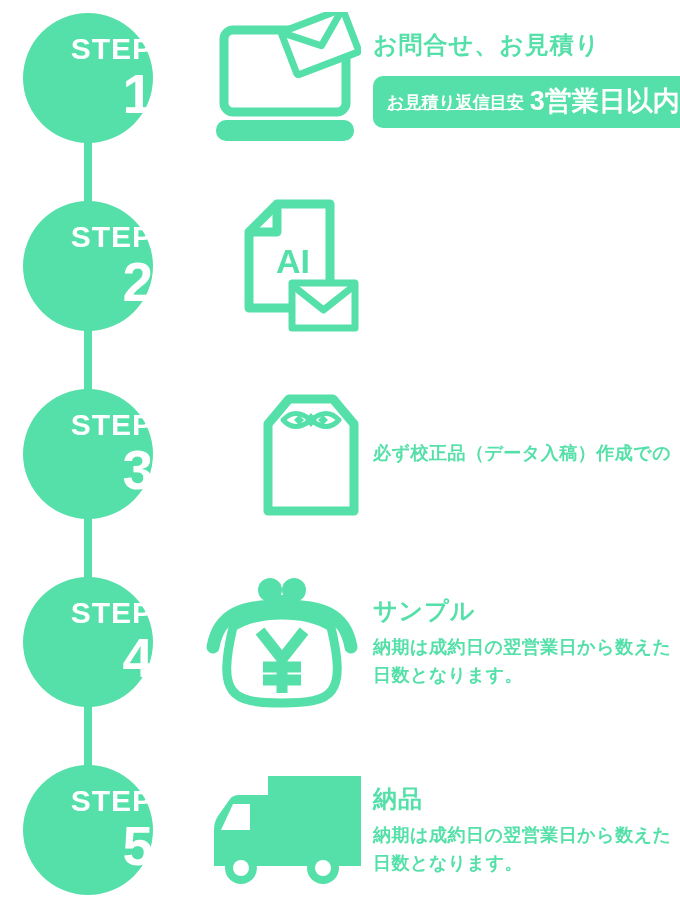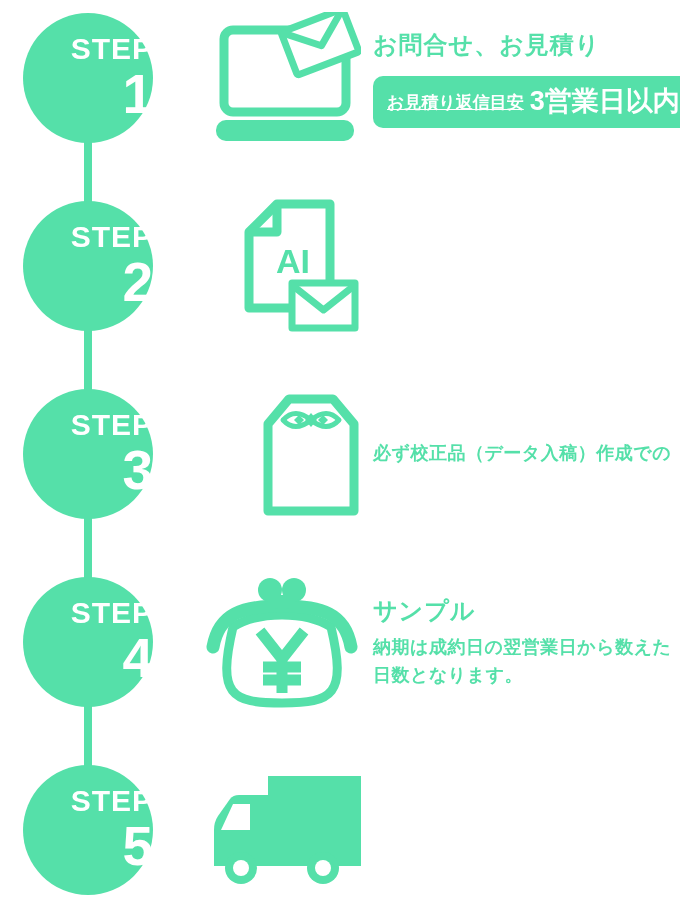--- a/index.html
+++ b/index.html
@@ -139,15 +139,20 @@
       <svg width="156" height="112" viewBox="0 0 156 112">
         <rect class="f" x="63" y="2" width="93" height="90"></rect>
         <path class="f" d="M9,92 V56 Q9,48 13,42 L25,25 Q28,21 34,21 H63 V92 Z"></path>
         <path class="fw" d="M16,56 L28,30 H45 V56 Z"></path>
         <circle class="f" cx="36" cy="94" r="16"></circle>
         <circle class="fw" cx="36" cy="94" r="8"></circle>
         <circle class="f" cx="118" cy="94" r="16"></circle>
         <circle class="fw" cx="118" cy="94" r="8"></circle>
       </svg>
     </div>
+    <div class="text-box">
+      <div class="title">納品</div>
+      <div class="desc">納期は成約日の翌営業日から数えた</div>
+      <div class="desc">日数となります。</div>
+    </div>
   </div>
 
 </div>
 
 </body></html>

